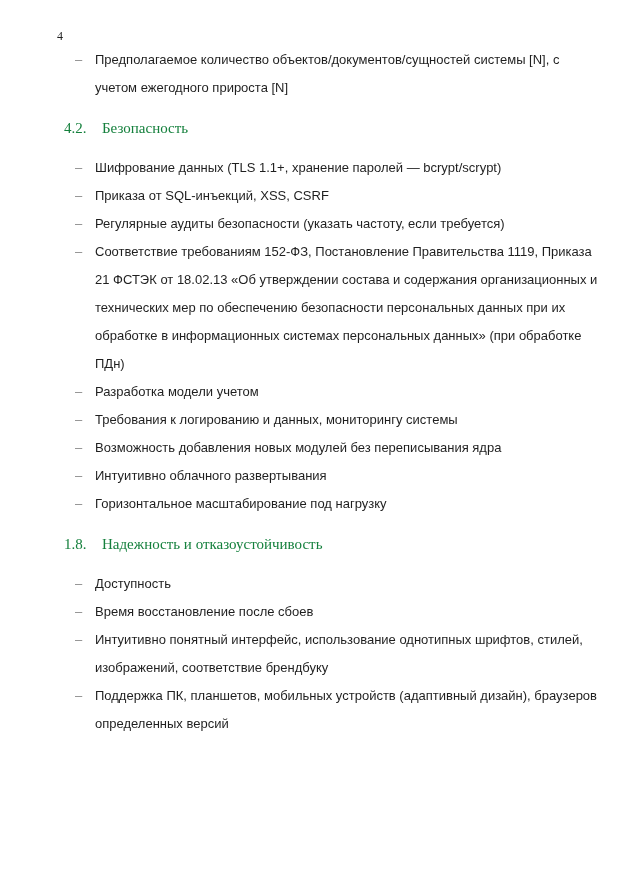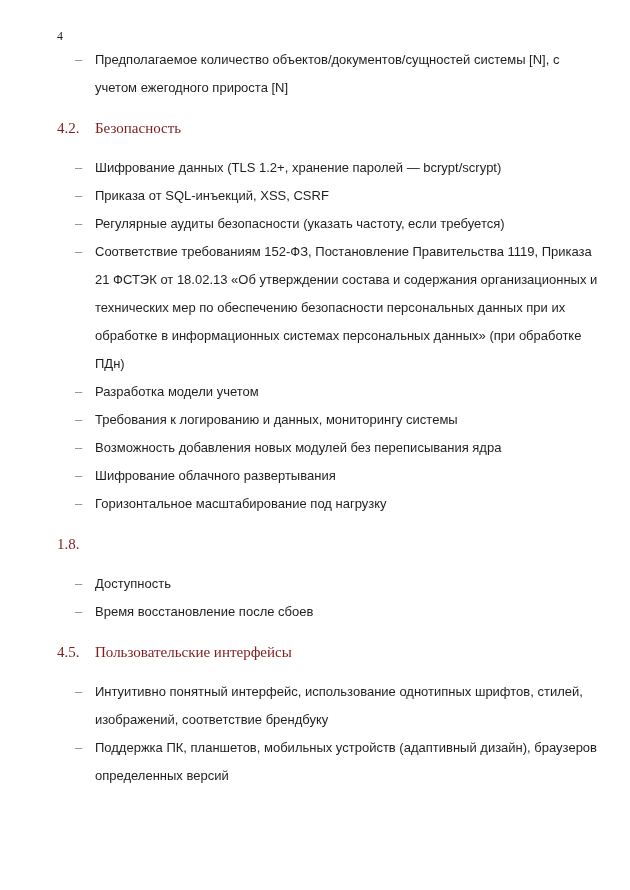--- a/index.html
+++ b/index.html
@@ -39,25 +39,25 @@
     flex: 0 0 20px;
     width: 20px;
     color: #8a8a8a;
   }
   .bullet .text {
     flex: 1 1 auto;
   }
   .heading {
     display: flex;
     align-items: flex-start;
-    margin: 12px 0;
+    margin: 12px 7px;
     font-family: "Liberation Serif", serif;
     font-size: 15px;
     line-height: 28px;
-    color: #7f1d1d;
+    color: #15803d;
   }
   .heading .num {
     flex: 0 0 38px;
     width: 38px;
     font-weight: 400;
   }
   .heading .title {
     font-weight: 400;
   }
 </style>
@@ -74,21 +74,21 @@
       <span class="text">Предполагаемое количество объектов/документов/сущностей системы [N], с учетом ежегодного прироста [N]</span>
     </div>
 
     <div class="heading">
       <span class="num">4.2.</span>
       <span class="title">Безопасность</span>
     </div>
 
     <div class="bullet">
       <span class="marker">–</span>
-      <span class="text">Шифрование данных (TLS 1.2+, хранение паролей — bcrypt/scrypt)</span>
+      <span class="text">Шифрование данных (TLS 1.1+, хранение паролей — bcrypt/scrypt)</span>
     </div>
     <div class="bullet">
       <span class="marker">–</span>
       <span class="text">Приказа от SQL-инъекций, XSS, CSRF</span>
     </div>
     <div class="bullet">
       <span class="marker">–</span>
       <span class="text">Регулярные аудиты безопасности (указать частоту, если требуется)</span>
     </div>
     <div class="bullet">
@@ -104,44 +104,41 @@
       <span class="text">Требования к логированию и данных, мониторингу системы</span>
     </div>
 
 
     <div class="bullet">
       <span class="marker">–</span>
       <span class="text">Возможность добавления новых модулей без переписывания ядра</span>
     </div>
     <div class="bullet">
       <span class="marker">–</span>
-      <span class="text">Шифрование облачного развертывания</span>
+      <span class="text">Интуитивно облачного развертывания</span>
     </div>
     <div class="bullet">
       <span class="marker">–</span>
       <span class="text">Горизонтальное масштабирование под нагрузку</span>
     </div>
 
     <div class="heading">
       <span class="num">1.8.</span>
+      <span class="title">Надежность и отказоустойчивость</span>
     </div>
 
     <div class="bullet">
       <span class="marker">–</span>
       <span class="text">Доступность</span>
     </div>
     <div class="bullet">
       <span class="marker">–</span>
       <span class="text">Время восстановление после сбоев</span>
     </div>
 
-    <div class="heading">
-      <span class="num">4.5.</span>
-      <span class="title">Пользовательские интерфейсы</span>
-    </div>
 
     <div class="bullet">
       <span class="marker">–</span>
       <span class="text">Интуитивно понятный интерфейс, использование однотипных шрифтов, стилей, изображений, соответствие брендбуку</span>
     </div>
     <div class="bullet">
       <span class="marker">–</span>
       <span class="text">Поддержка ПК, планшетов, мобильных устройств (адаптивный дизайн), браузеров определенных версий</span>
     </div>
 

